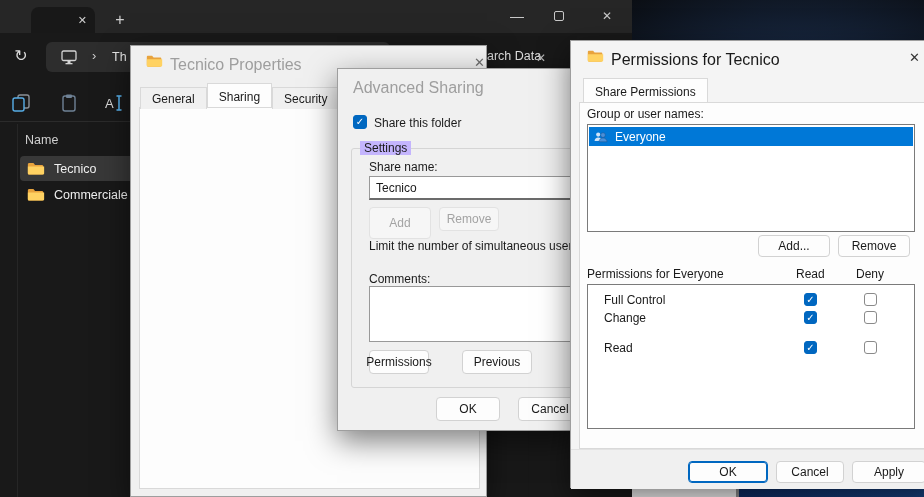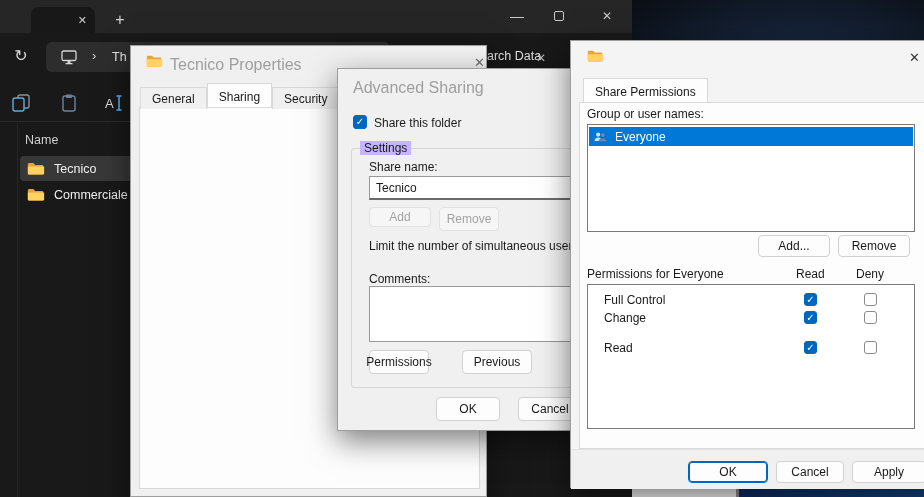--- a/index.html
+++ b/index.html
@@ -83,21 +83,21 @@
   
   #adv { left:337px; top:68px; width:240px; height:363px; z-index:20; overflow:hidden; }
   #adv .ttl { left:15px; top:10px; }
   .stf-cb { left:15px; top:46px; width:14px; height:14px; }
   .stf-lbl { left:36px; top:47px; }
   .set-grp { left:13px; top:79px; width:300px; height:240px; border-color:#d5d5d5; }
   .set-grp .grp-legend { background:#c4b5fd; }
   .sn-lbl { left:31px; top:91px; }
   .sn-input { left:31px; top:107px; width:300px; height:24px; background:#fff; border:1px solid #999;
               border-bottom:2px solid #6b6b6b; font-family:"Liberation Sans",sans-serif; font-size:12px; padding:0 6px; color:#1a1a1a; }
-  .add-btn { left:31px; top:138px; width:62px; height:20px; }
+  .add-btn { left:31px; top:138px; width:62px; height:32px; }
   .rem-btn { left:101px; top:138px; width:60px; height:24px; }
   .limit-lbl { left:31px; top:170px; }
   .cmt-lbl { left:31px; top:203px; }
   .cmt-area { left:31px; top:217px; width:300px; height:56px; background:#fff; border:1px solid #999; resize:none; }
   .perm-btn { left:31px; top:281px; width:60px; height:24px; }
   .cache-btn { left:124px; top:281px; width:70px; height:24px; }
   .adv-ok { left:98px; top:328px; width:64px; height:24px; }
   .adv-cancel { left:180px; top:328px; width:64px; height:24px; }
 
   
@@ -266,20 +266,21 @@
     <div class="abs btn perm-btn">Permissions</div>
     <div class="abs btn cache-btn">Previous</div>
     <div class="abs btn adv-ok">OK</div>
     <div class="abs btn adv-cancel">Cancel</div>
   </div>
 
   <div id="perm" class="abs dialog">
     <svg class="abs tb" width="17" height="14" viewBox="0 0 21 16">
         <use href="#folder-shape"></use>
       </svg>
+    <div class="abs ttl dlg-title">Permissions for Tecnico</div>
     <div class="abs dlg-x">✕</div>
 
     <div class="abs page"></div>
     <div class="abs tabsrow"><span class="tabctl active">Share Permissions</span></div>
 
     <div class="abs lbl gun-lbl">Group or user names:</div>
     <div class="abs listbox list1">
       <div class="abs sel-row">
         <svg style="margin-left:4px" width="16" height="14" viewBox="0 0 20 16">
           <circle cx="6.5" cy="5" r="2.6" fill="#cfe3f7"></circle>

